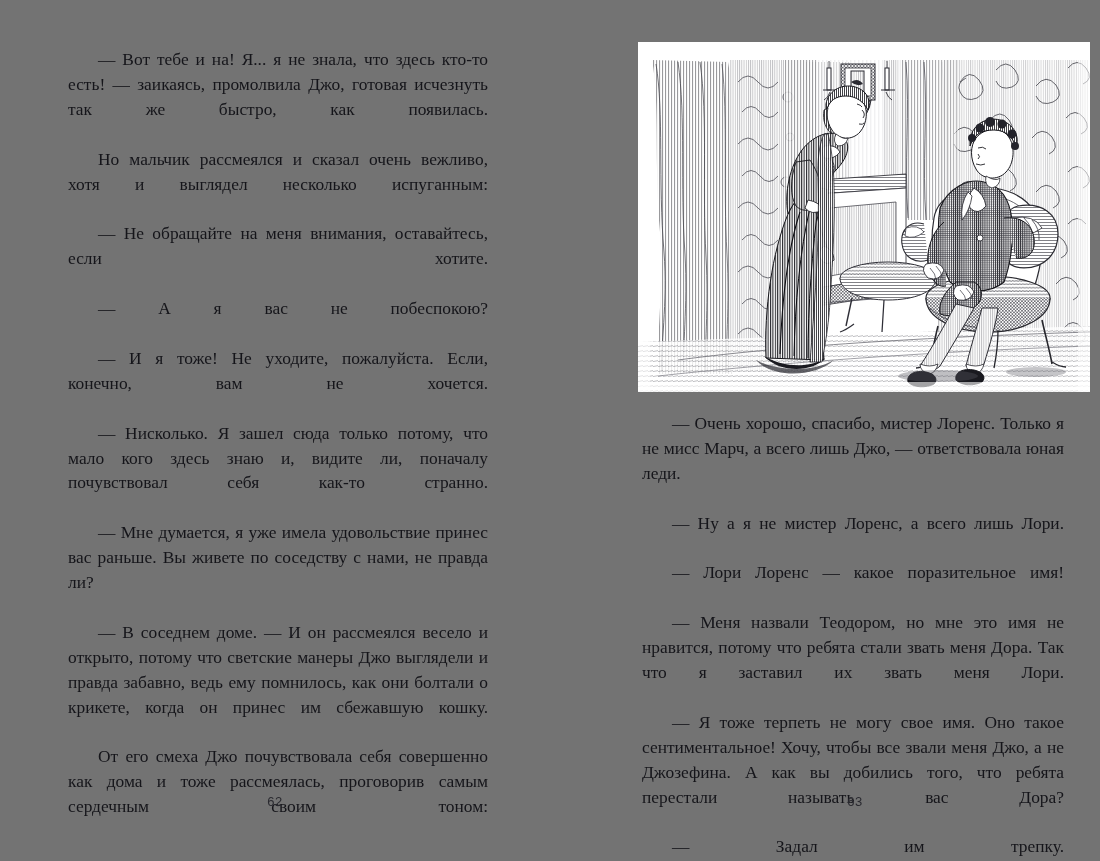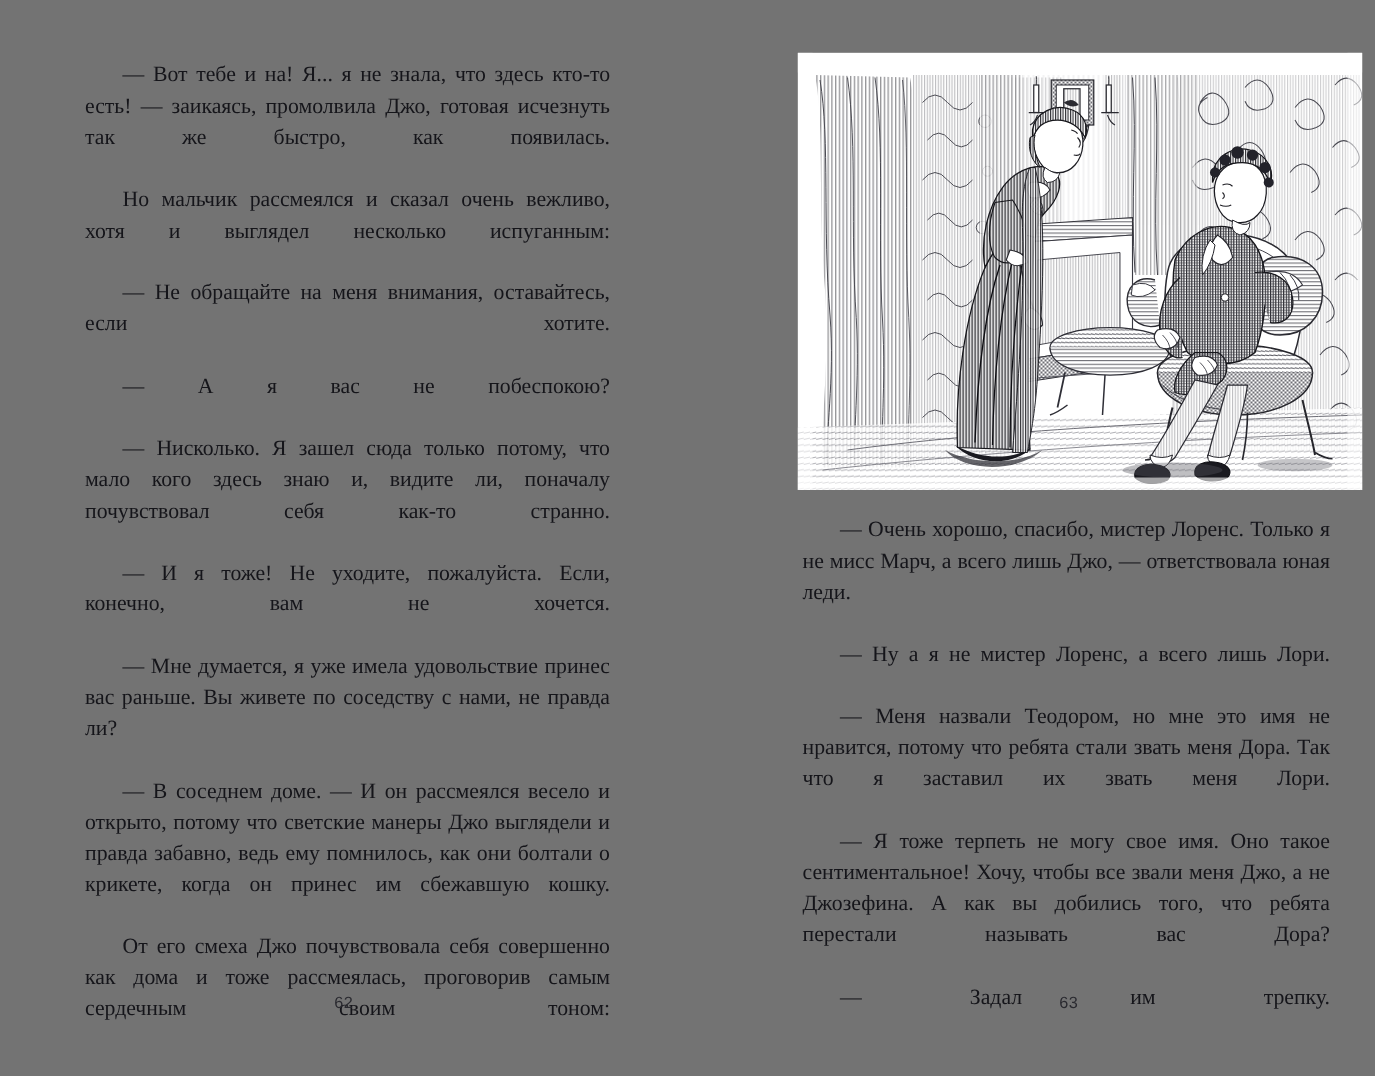--- a/index.html
+++ b/index.html
@@ -85,22 +85,22 @@
 
 <div class="page-spread">
 
   <div class="page page-left">
 
     <div class="text-column col-left">
       <p>— Вот тебе и на! Я... я не знала, что здесь кто-то есть! — заикаясь, промолвила Джо, готовая исчезнуть так же быстро, как появилась.</p>
       <p>Но мальчик рассмеялся и сказал очень вежливо, хотя и выглядел несколько испуганным:</p>
       <p>— Не обращайте на меня внимания, оставайтесь, если хотите.</p>
       <p>— А я вас не побеспокою?</p>
+      <p>— И я тоже! Не уходите, пожалуйста. Если, конечно, вам не хочется.</p>
       <p>— Нисколько. Я зашел сюда только потому, что мало кого здесь знаю и, видите ли, поначалу почувствовал себя как-то странно.</p>
-      <p>— И я тоже! Не уходите, пожалуйста. Если, конечно, вам не хочется.</p>
       <p>— Мне думается, я уже имела удовольствие принес вас раньше. Вы живете по соседству с нами, не правда ли?</p>
       <p>— В соседнем доме. — И он рассмеялся весело и открыто, потому что светские манеры Джо выглядели и правда забавно, ведь ему помнилось, как они болтали о крикете, когда он принес им сбежавшую кошку.</p>
       <p>От его смеха Джо почувствовала себя совершенно как дома и тоже рассмеялась, проговорив самым сердечным своим тоном:</p>
 
     </div>
 
     <div class="page-number">62</div>
   </div>
 
   <div class="page page-right">
@@ -399,20 +399,21 @@
           <rect x="0" y="0" width="12" height="350" fill="#ffffff" opacity="0.55"></rect>
           <rect x="440" y="0" width="12" height="350" fill="#ffffff" opacity="0.55"></rect>
           <rect x="0" y="340" width="452" height="10" fill="#ffffff" opacity="0.6"></rect>
         </g>
       </svg>
     </div>
 
     <div class="text-column col-right">
       <p>— Очень хорошо, спасибо, мистер Лоренс. Только я не мисс Марч, а всего лишь Джо, — ответствовала юная леди.</p>
       <p>— Ну а я не мистер Лоренс, а всего лишь Лори.</p>
+      <p>— Лори Лоренс — какое поразительное имя!</p>
       <p>— Меня назвали Теодором, но мне это имя не нравится, потому что ребята стали звать меня Дора. Так что я заставил их звать меня Лори.</p>
       <p>— Я тоже терпеть не могу свое имя. Оно такое сентиментальное! Хочу, чтобы все звали меня Джо, а не Джозефина. А как вы добились того, что ребята перестали называть вас Дора?</p>
       <p>— Задал им трепку.</p>
 
     </div>
 
     <div class="page-number">63</div>
   </div>
 
 </div>

